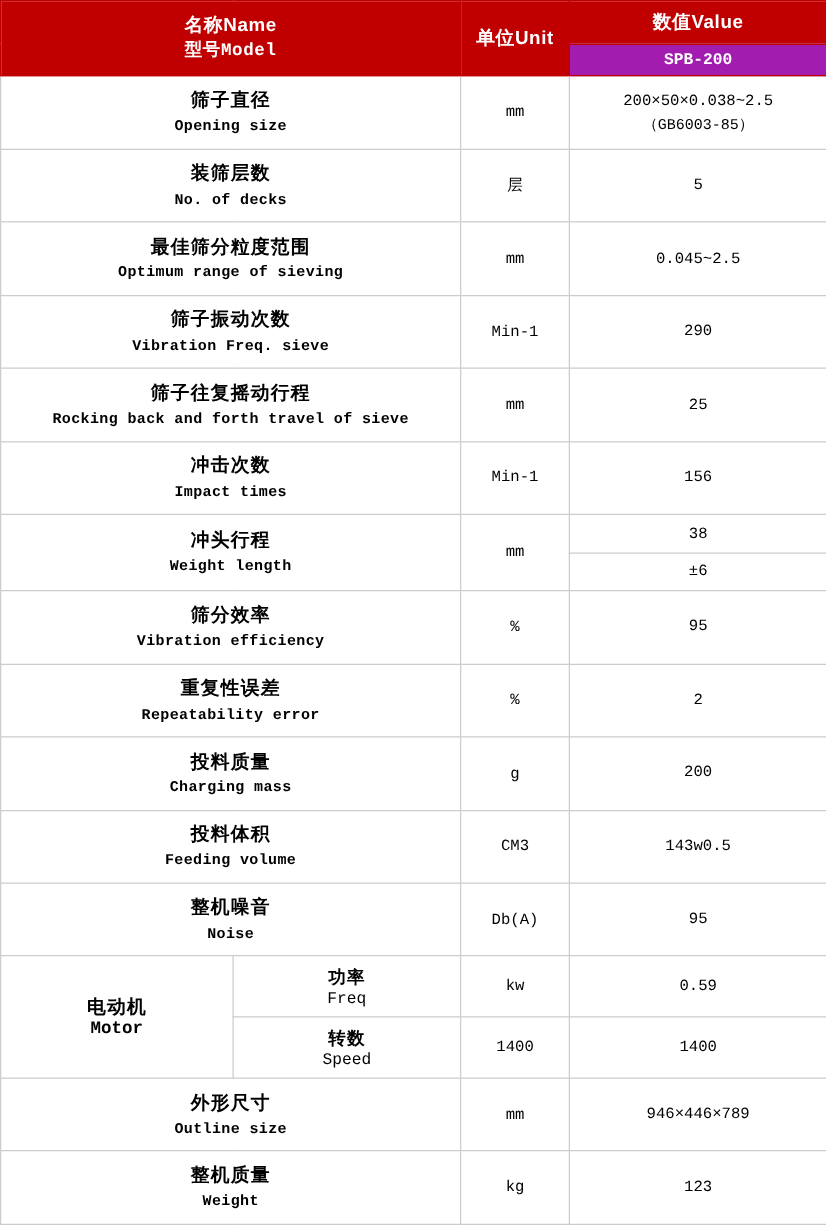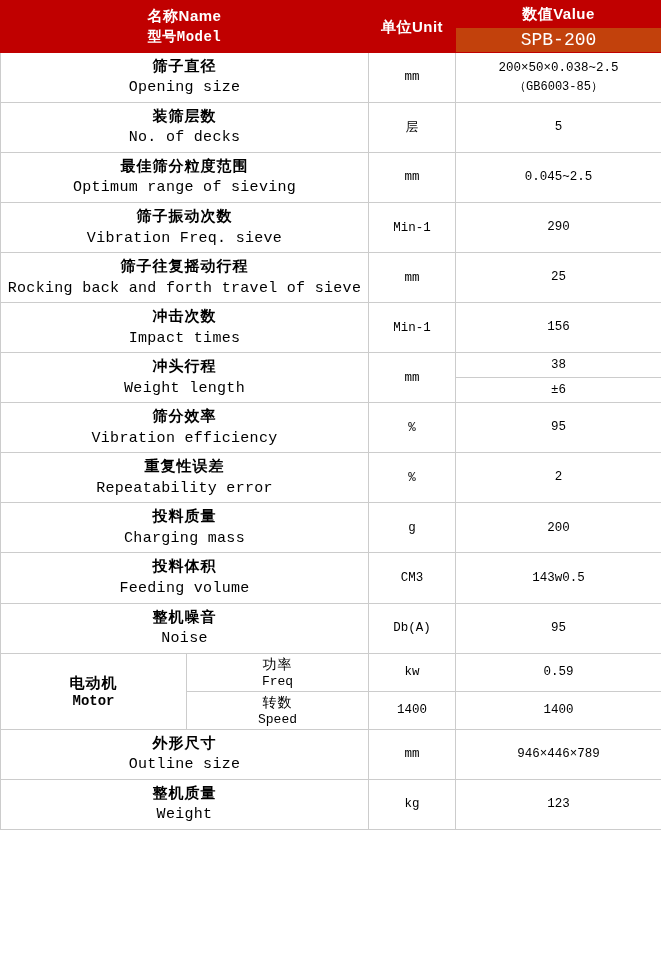--- a/index.html
+++ b/index.html
@@ -9,21 +9,21 @@
   }
   body {
     width: 661px;
     height: 980px;
     font-family: "Liberation Sans", sans-serif;
     color: #000000;
   }
   table.spec {
     border-collapse: collapse;
     width: 661px;
-    height: 830px;
+    height: 980px;
     table-layout: fixed;
   }
   table.spec td, table.spec th {
     border: 1px solid #cccccc;
     text-align: center;
     vertical-align: middle;
     padding: 2px 3px;
   }
   
   .hdr {
@@ -37,41 +37,42 @@
     line-height: 1.45;
     letter-spacing: 0.5px;
   }
   .hdr .en {
     font-size: 14px;
     line-height: 1.45;
     font-family: "Liberation Mono", monospace;
     letter-spacing: 0.5px;
   }
   .model-cell {
-    background: #c2410c;
+    background: #a21caf;
     color: #ffffff;
     font-family: "Liberation Mono", monospace;
-    font-size: 18px;
+    font-size: 13px;
     border: 1px solid #c00000 !important;
     border-top: 1px solid #e8b4b4 !important;
+    font-weight: bold;
   }
   
   .name {
     font-size: 15px;
     line-height: 1.5;
   }
   .name .cn {
     font-weight: bold;
     font-size: 15px;
     letter-spacing: 1px;
   }
   .name .en {
     font-family: "Liberation Mono", monospace;
-    font-weight: normal;
-    font-size: 15px;
+    font-weight: bold;
+    font-size: 12px;
     letter-spacing: 0.3px;
   }
   .unit {
     font-family: "Liberation Mono", monospace;
     font-size: 12.5px;
   }
   .value {
     font-family: "Liberation Mono", monospace;
     font-size: 12.5px;
     line-height: 1.5;
@@ -84,21 +85,21 @@
     font-weight: bold;
     font-size: 15px;
     letter-spacing: 1px;
   }
   .motor-label .en {
     font-family: "Liberation Mono", monospace;
     font-weight: bold;
     font-size: 14px;
   }
   .sub-name .cn {
-    font-weight: normal;
+    font-weight: bold;
     font-size: 14px;
     letter-spacing: 1px;
   }
   .sub-name .en {
     font-family: "Liberation Mono", monospace;
     font-size: 13px;
   }
   .nowrap { white-space: nowrap; }
 </style>
 </head>

